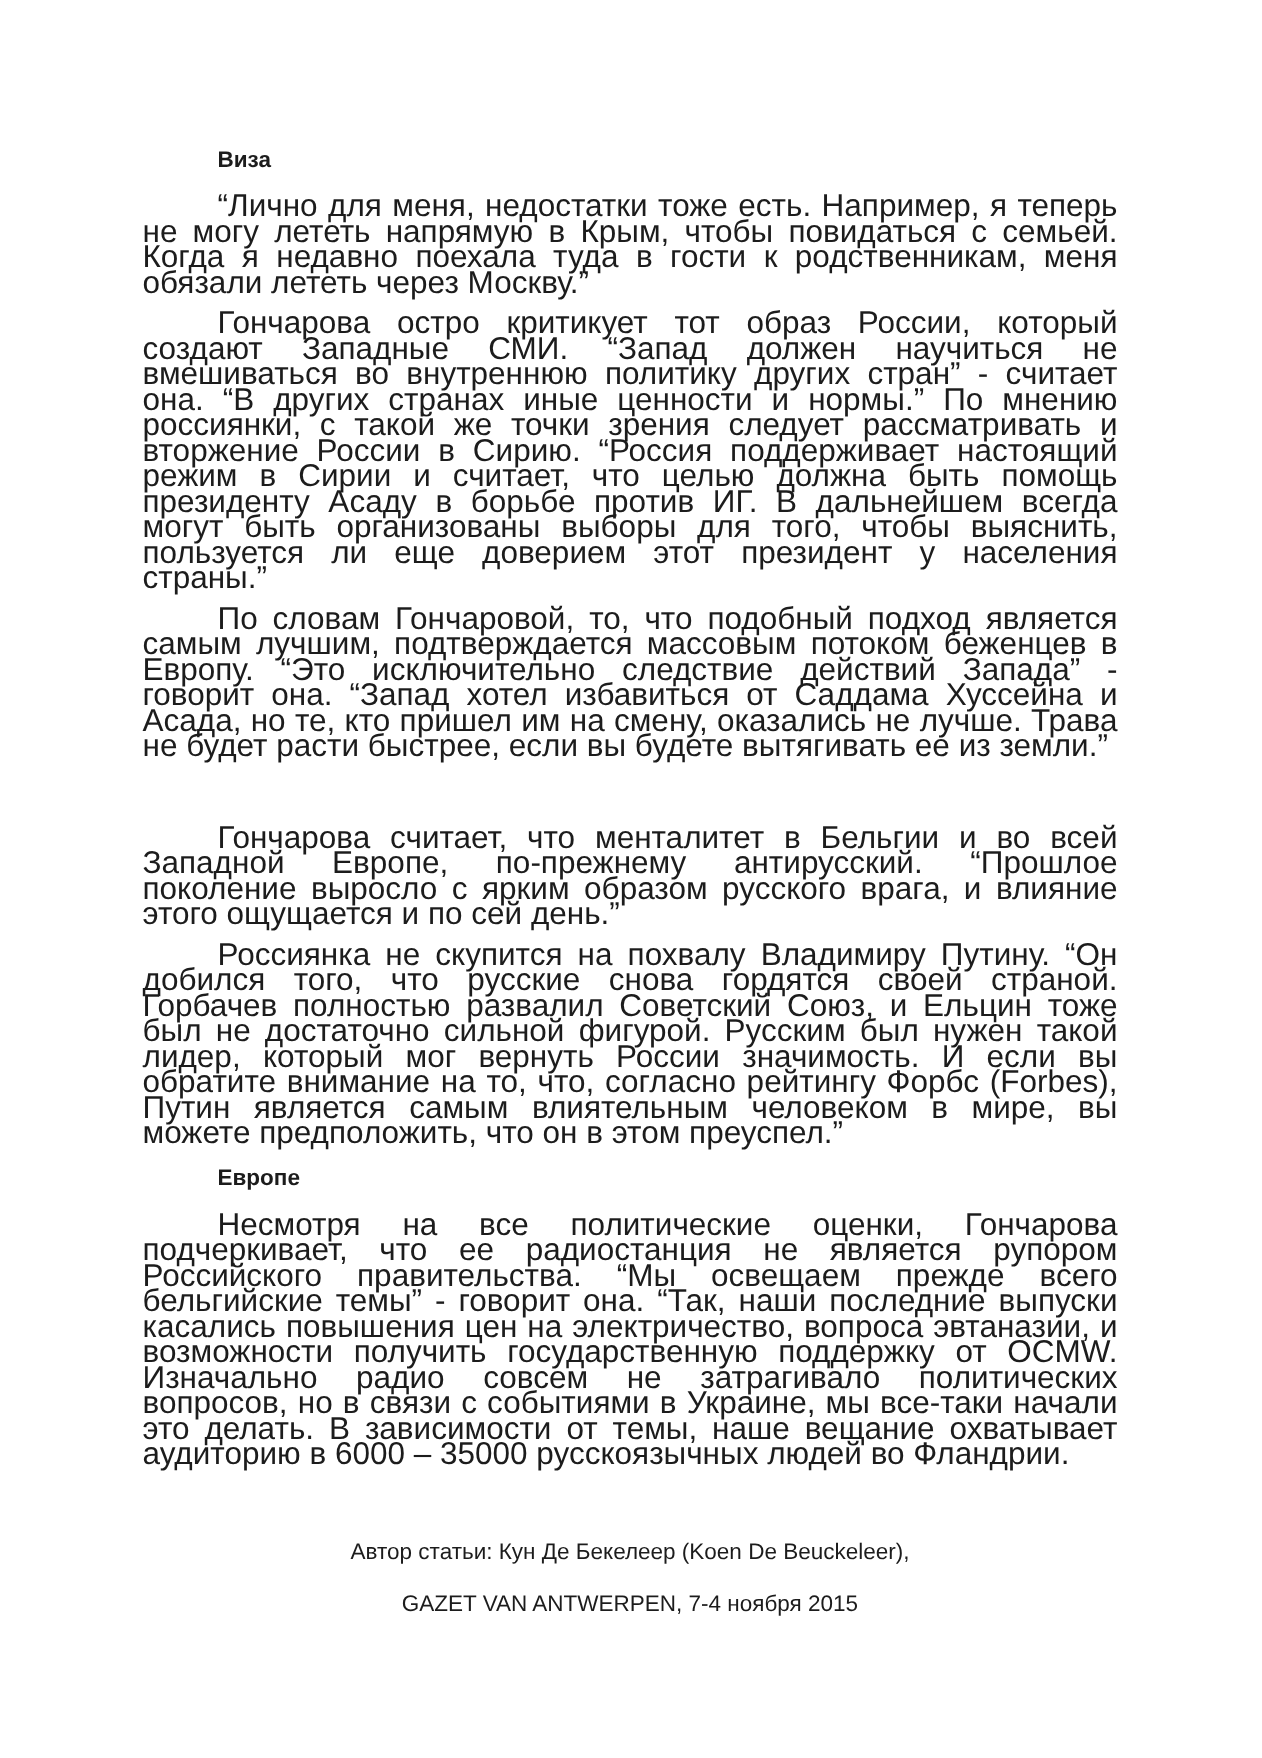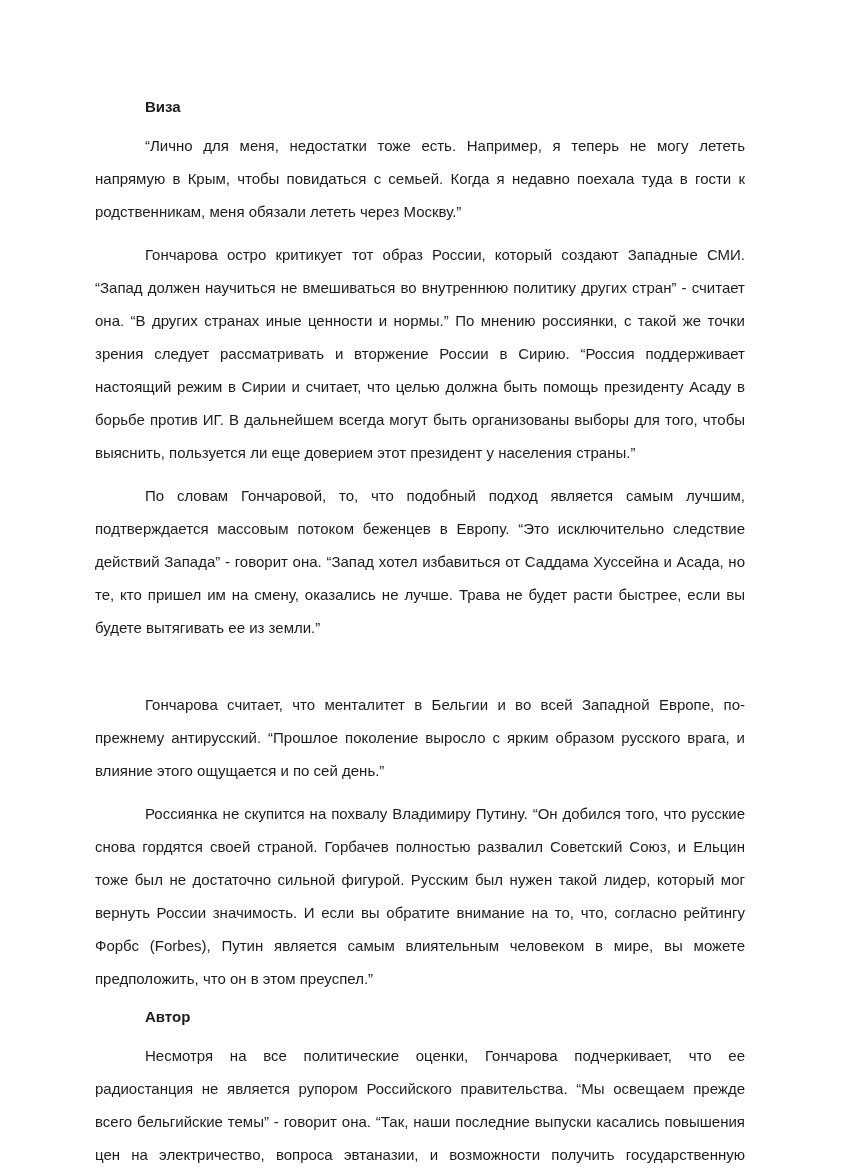--- a/index.html
+++ b/index.html
@@ -20,22 +20,22 @@
     border-radius: 20px;
   }
   .doc-heading {
     font-size: 15px;
     line-height: 24.2px;
     font-weight: bold;
     text-indent: 50px;
     margin: 0 0 10px 0;
   }
   .doc-para {
-    font-size: 15px;
-    line-height: 33px;
+    font-size: 21px;
+    line-height: 17px;
     text-align: justify;
     text-indent: 50px;
     margin: 0 0 10px 0;
   }
   .blank-line {
     height: 34px;
   }
   .footer-line {
     font-size: 15px;
     line-height: 24.2px;
@@ -62,21 +62,21 @@
   <p class="doc-para">Гончарова остро критикует тот образ России, который создают Западные СМИ. “Запад должен научиться не вмешиваться во внутреннюю политику других стран” - считает она. “В других странах иные ценности и нормы.” По мнению россиянки, с такой же точки зрения следует рассматривать и вторжение России в Сирию. “Россия поддерживает настоящий режим в Сирии и считает, что целью должна быть помощь президенту Асаду в борьбе против ИГ. В дальнейшем всегда могут быть организованы выборы для того, чтобы выяснить, пользуется ли еще доверием этот президент у населения страны.”</p>
 
   <p class="doc-para">По словам Гончаровой, то, что подобный подход является самым лучшим, подтверждается массовым потоком беженцев в Европу. “Это исключительно следствие действий Запада” - говорит она. “Запад хотел избавиться от Саддама Хуссейна и Асада, но те, кто пришел им на смену, оказались не лучше. Трава не будет расти быстрее, если вы будете вытягивать ее из земли.”</p>
 
   <div class="blank-line"></div>
 
   <p class="doc-para">Гончарова считает, что менталитет в Бельгии и во всей Западной Европе, по-прежнему антирусский. “Прошлое поколение выросло с ярким образом русского врага, и влияние этого ощущается и по сей день.”</p>
 
   <p class="doc-para">Россиянка не скупится на похвалу Владимиру Путину. “Он добился того, что русские снова гордятся своей страной. Горбачев полностью развалил Советский Союз, и Ельцин тоже был не достаточно сильной фигурой. Русским был нужен такой лидер, который мог вернуть России значимость. И если вы обратите внимание на то, что, согласно рейтингу Форбс (Forbes), Путин является самым влиятельным человеком в мире, вы можете предположить, что он в этом преуспел.”</p>
 
-  <h2 class="doc-heading">Автор</h2>
+  <h2 class="doc-heading">Европе</h2>
 
   <p class="doc-para">Несмотря на все политические оценки, Гончарова подчеркивает, что ее радиостанция не является рупором Российского правительства. “Мы освещаем прежде всего бельгийские темы” - говорит она. “Так, наши последние выпуски касались повышения цен на электричество, вопроса эвтаназии, и возможности получить государственную поддержку от OCMW. Изначально радио совсем не затрагивало политических вопросов, но в связи с событиями в Украине, мы все-таки начали это делать. В зависимости от темы, наше вещание охватывает аудиторию в 6000 – 35000 русскоязычных людей во Фландрии.</p>
 
   <p class="footer-line footer-author">Автор статьи: Кун Де Бекелеер (Koen De Beuckeleer),</p>
 
   <p class="footer-line"><span class="bold">GAZET VAN ANTWERPEN</span><span>, 7-4 ноября 2015</span></p>
 
 </div>
 
 </body></html>

